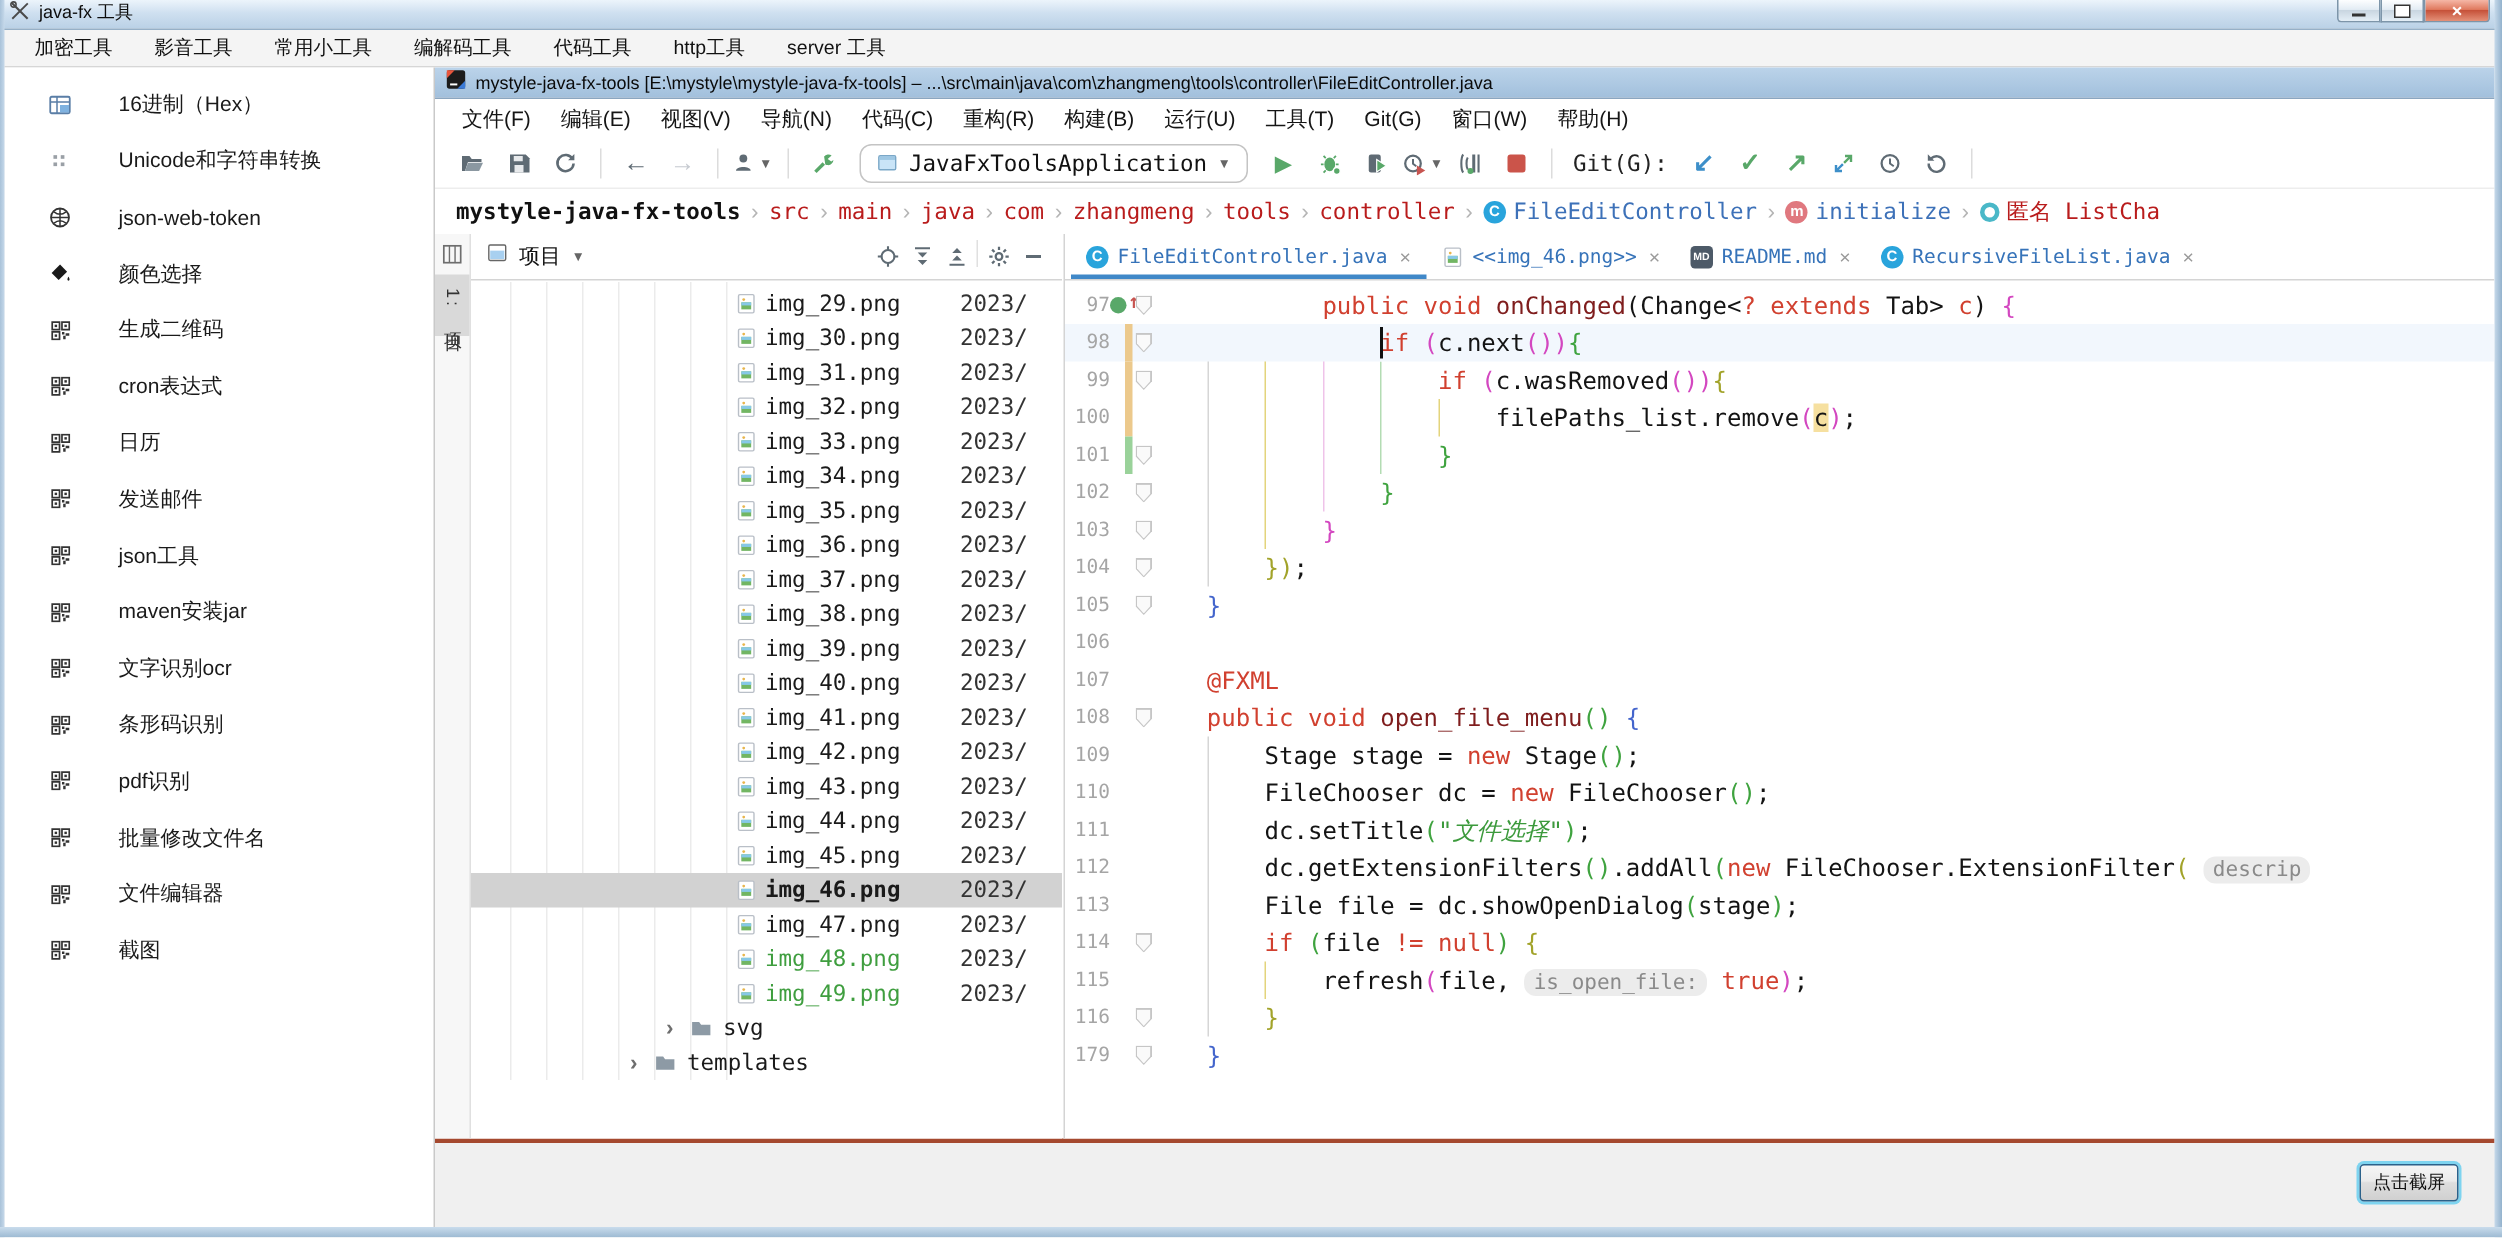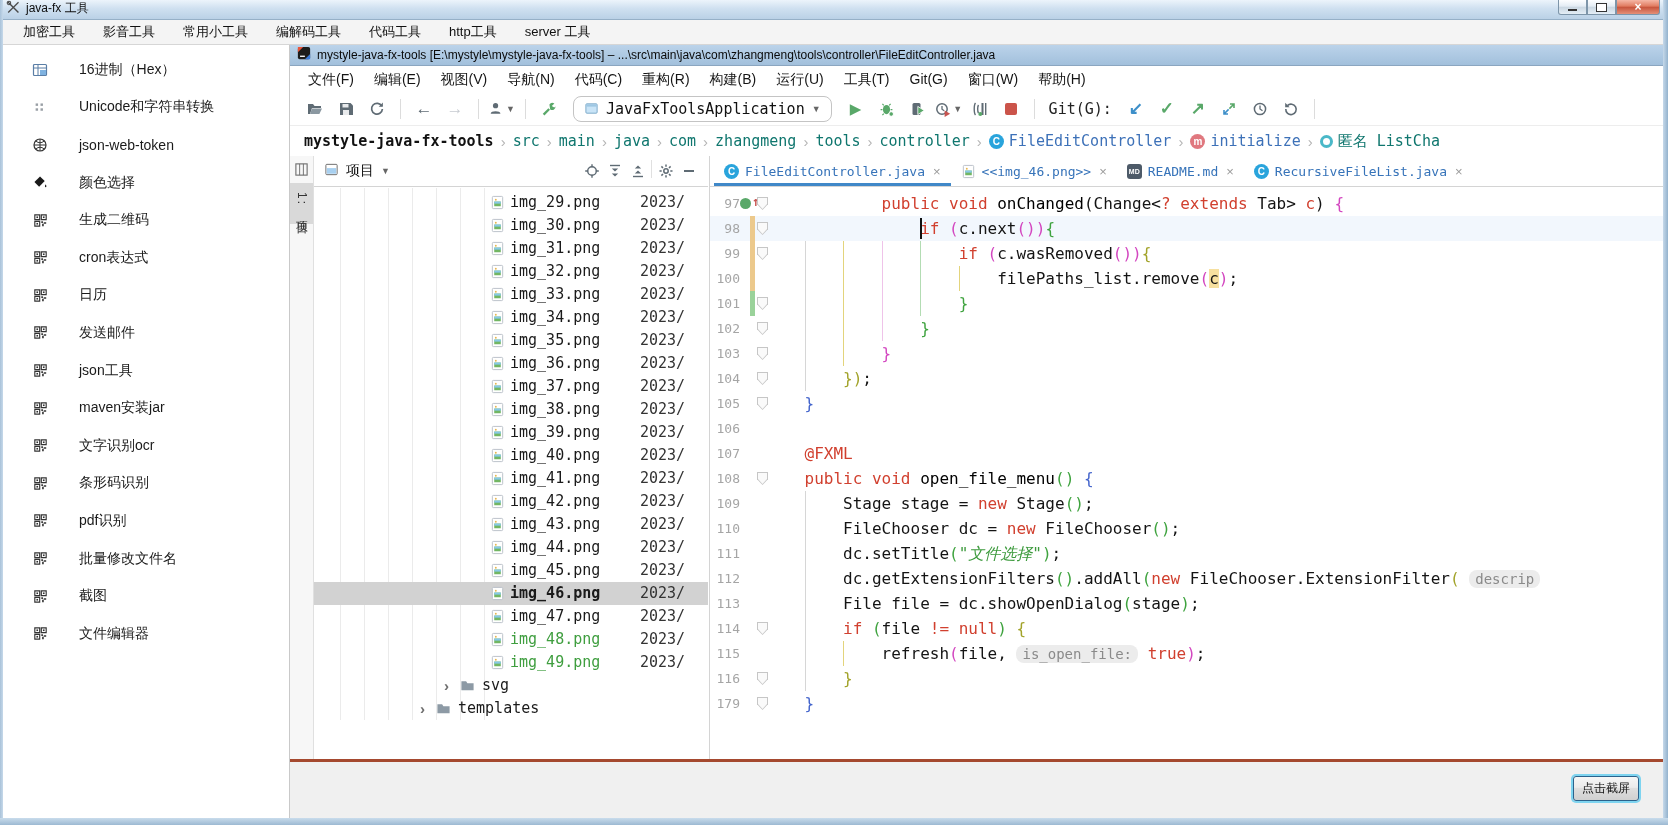--- a/index.html
+++ b/index.html
@@ -28,21 +28,21 @@
   .ide-menu-item{font-size:14px;color:#151515;padding:0 10px;line-height:26px}
   .ide-toolbar{position:absolute;top:47px;left:0;right:0;height:34px;background:#fff;border-bottom:1px solid #ededed;display:flex;align-items:center;padding-left:12px;gap:5px;box-sizing:border-box}
   .tbtn{width:26px;height:26px;display:flex;align-items:center;justify-content:center;gap:2px;border-radius:4px}
   .tsep{width:1px;height:20px;background:#dcdcdc;margin:0 5px}
   .gly{font-size:17px;font-weight:bold;line-height:17px}
   .tb-arrow{font-size:9px;color:#666}
   .run-combo{height:24px;border:1px solid #c4c4c4;border-radius:8px;display:flex;align-items:center;gap:7px;padding:0 10px;margin:0 6px}
   .run-combo-label{font:15px "DejaVu Sans Mono",monospace;color:#111}
   .git-label{font:15px "DejaVu Sans Mono",monospace;color:#222;margin:0 6px 0 4px}
   .ide-crumbs{position:absolute;top:81px;left:0;right:0;height:30px;background:#fff;display:flex;align-items:center;padding-left:14px;overflow:hidden;white-space:nowrap}
-  .crumb{font:15px "DejaVu Sans Mono",monospace;color:#0f766e;display:inline-flex;align-items:center;gap:5px}
+  .crumb{font:15px "DejaVu Sans Mono",monospace;color:#b91c1c;display:inline-flex;align-items:center;gap:5px}
   .crumb.bold{font-weight:bold;color:#111}
   .crumb.colored{color:#3d71b8}
   .crumb-sep{color:#b5b5b5;margin:0 7px;font-size:15px}
   
   .ide-stripe{position:absolute;top:111px;bottom:0;left:0;width:24px;background:#f7f7f7;border-right:1px solid #e0e0e0;box-sizing:border-box}
   .stripe-grid{margin:6px auto 2px;width:15px;height:15px;display:block}
   .stripe-tab{margin-top:6px;background:#d9d9d9;width:23px;padding:9px 0;display:flex;justify-content:center}
   .stripe-tab span{writing-mode:vertical-rl;font-size:12px;color:#333;letter-spacing:2px;font-family:"Liberation Sans",sans-serif}
   
   .ide-project{position:absolute;top:111px;bottom:0;left:24px;width:394px;background:#fff;overflow:hidden}
@@ -73,21 +73,21 @@
   .cl.current{background:#f2f7fd}
   .ln{position:absolute;left:0;width:30px;text-align:right;font-size:13px;color:#a5a5a5;line-height:25px}
   .vcs{position:absolute;left:40px;width:5px;top:0;height:25px}
   .vcs.tan{background:#ecc98c}.vcs.green{background:#9ad29a}
   .fold{position:absolute;left:47px;top:6px;width:11px;height:13px}
   .fold i{position:absolute;inset:0;background:#c6c6c6;clip-path:polygon(0 0,100% 0,100% 55%,50% 100%,0 55%)}
   .fold i.in{inset:1px;background:#fafafa}
   .ovr{position:absolute;left:30px;top:7px;width:11px;height:11px;border-radius:50%;background:#59a869}
   .ovr-arr{position:absolute;left:42px;top:3px;color:#c75450;font-size:13px;font-weight:bold}
   .ct{position:absolute;left:56px;top:0;white-space:pre;line-height:25px;color:#141414}
-  .tk{color:#d1402f}.tm{color:#000000}.ts{color:#3c9a3c;font-style:italic}
+  .tk{color:#d1402f}.tm{color:#7f1d1d}.ts{color:#3c9a3c;font-style:italic}
   .tg{color:#3fa33f}.ty{color:#a2a32a}.tmg{color:#d347c0}.tbl{color:#4465cc}
   .tch{background:#ececec;color:#8a8a8a;border-radius:8px;padding:1px 6px;font-size:14px}
   .thl{background:#f6e0a0}
   .caret{position:absolute;width:2px;height:21px;top:2px;background:#111}
   .eguide{position:absolute;width:1px}
   
   .cicon{display:inline-flex;width:15px;height:15px;border-radius:50%;color:#fff;font:bold 10px "Liberation Sans",sans-serif;align-items:center;justify-content:center}
   .ring{display:inline-block;width:13px;height:13px;border-radius:50%;border:3.5px solid #4ab8c8;box-sizing:border-box}
   .mdicon{display:inline-flex;width:15px;height:15px;border-radius:3px;background:#4d5a68;color:#fff;font:bold 7px "Liberation Sans",sans-serif;align-items:center;justify-content:center}
   
@@ -326,35 +326,35 @@
           <span style="display:inline-flex;align-items:center;">
             <svg width="13" height="13" viewBox="0 0 16 16" xmlns="http://www.w3.org/2000/svg">
               <path d="M1 1h6v6H1zM9 1h6v6H9zM1 9h6v6H1z" fill="none" stroke="#333" stroke-width="1.4"></path>
               <rect x="3" y="3" width="2" height="2" fill="#333"></rect>
               <rect x="11" y="3" width="2" height="2" fill="#333"></rect>
               <rect x="3" y="11" width="2" height="2" fill="#333"></rect>
               <path d="M9 9h2v2H9zM12 10h3v2h-3zM10 12h2v3h-2z" fill="#333"></path>
             </svg>
           </span>
         </span>
-     <span class="side-label">截图</span>
+     <span class="side-label">文件编辑器</span>
       </div>
       <div class="side-item">
      <span class="side-icon">
           <span style="display:inline-flex;align-items:center;">
             <svg width="13" height="13" viewBox="0 0 16 16" xmlns="http://www.w3.org/2000/svg">
               <path d="M1 1h6v6H1zM9 1h6v6H9zM1 9h6v6H1z" fill="none" stroke="#333" stroke-width="1.4"></path>
               <rect x="3" y="3" width="2" height="2" fill="#333"></rect>
               <rect x="11" y="3" width="2" height="2" fill="#333"></rect>
               <rect x="3" y="11" width="2" height="2" fill="#333"></rect>
               <path d="M9 9h2v2H9zM12 10h3v2h-3zM10 12h2v3h-2z" fill="#333"></path>
             </svg>
           </span>
         </span>
-     <span class="side-label">文件编辑器</span>
+     <span class="side-label">截图</span>
       </div>
     </div>
 
   <div class="ide">
     <div class="ide-titlebar">
       <span id="idea-logo"><svg width="14" height="14" viewBox="0 0 16 16" xmlns="http://www.w3.org/2000/svg">
             <rect x="1" y="1" width="14" height="14" rx="2" fill="#1c1c1c"></rect>
             <path d="M1 1h6L1 7z" fill="#e8553c"></path>
             <path d="M15 15H9l6-6z" fill="#3b7bd8"></path>
             <rect x="3.5" y="11" width="5.5" height="1.5" fill="#fff"></rect>

